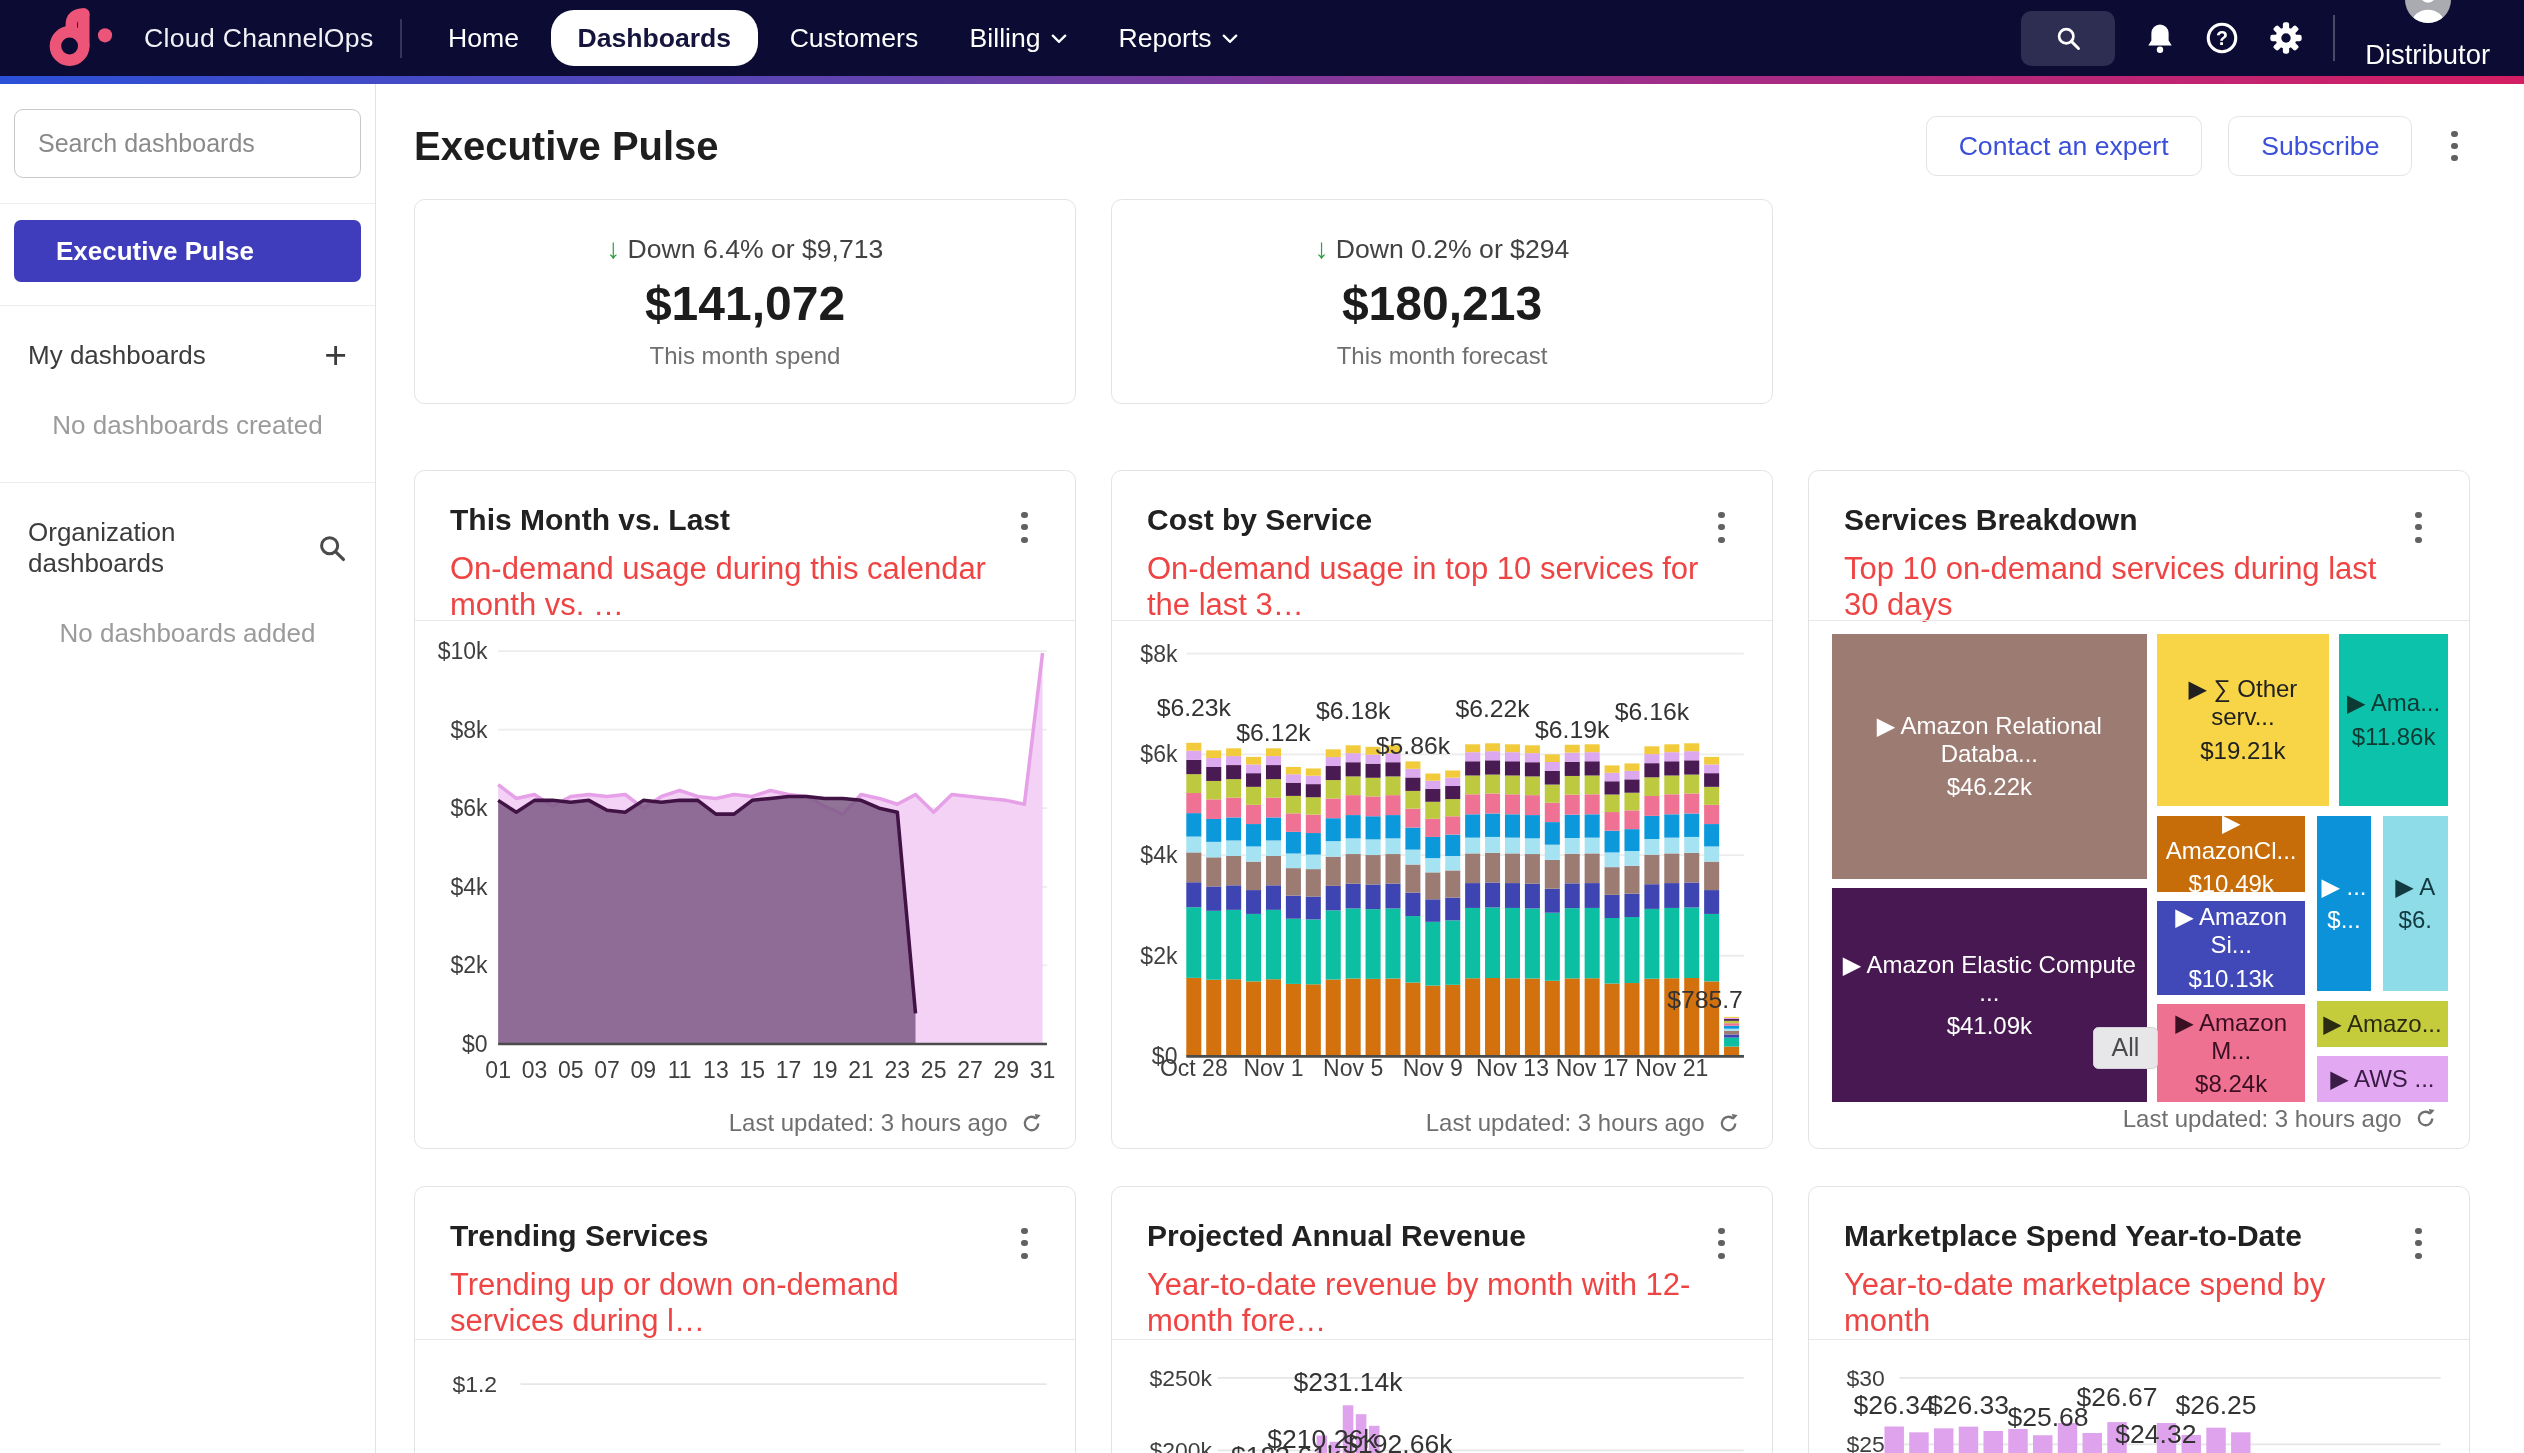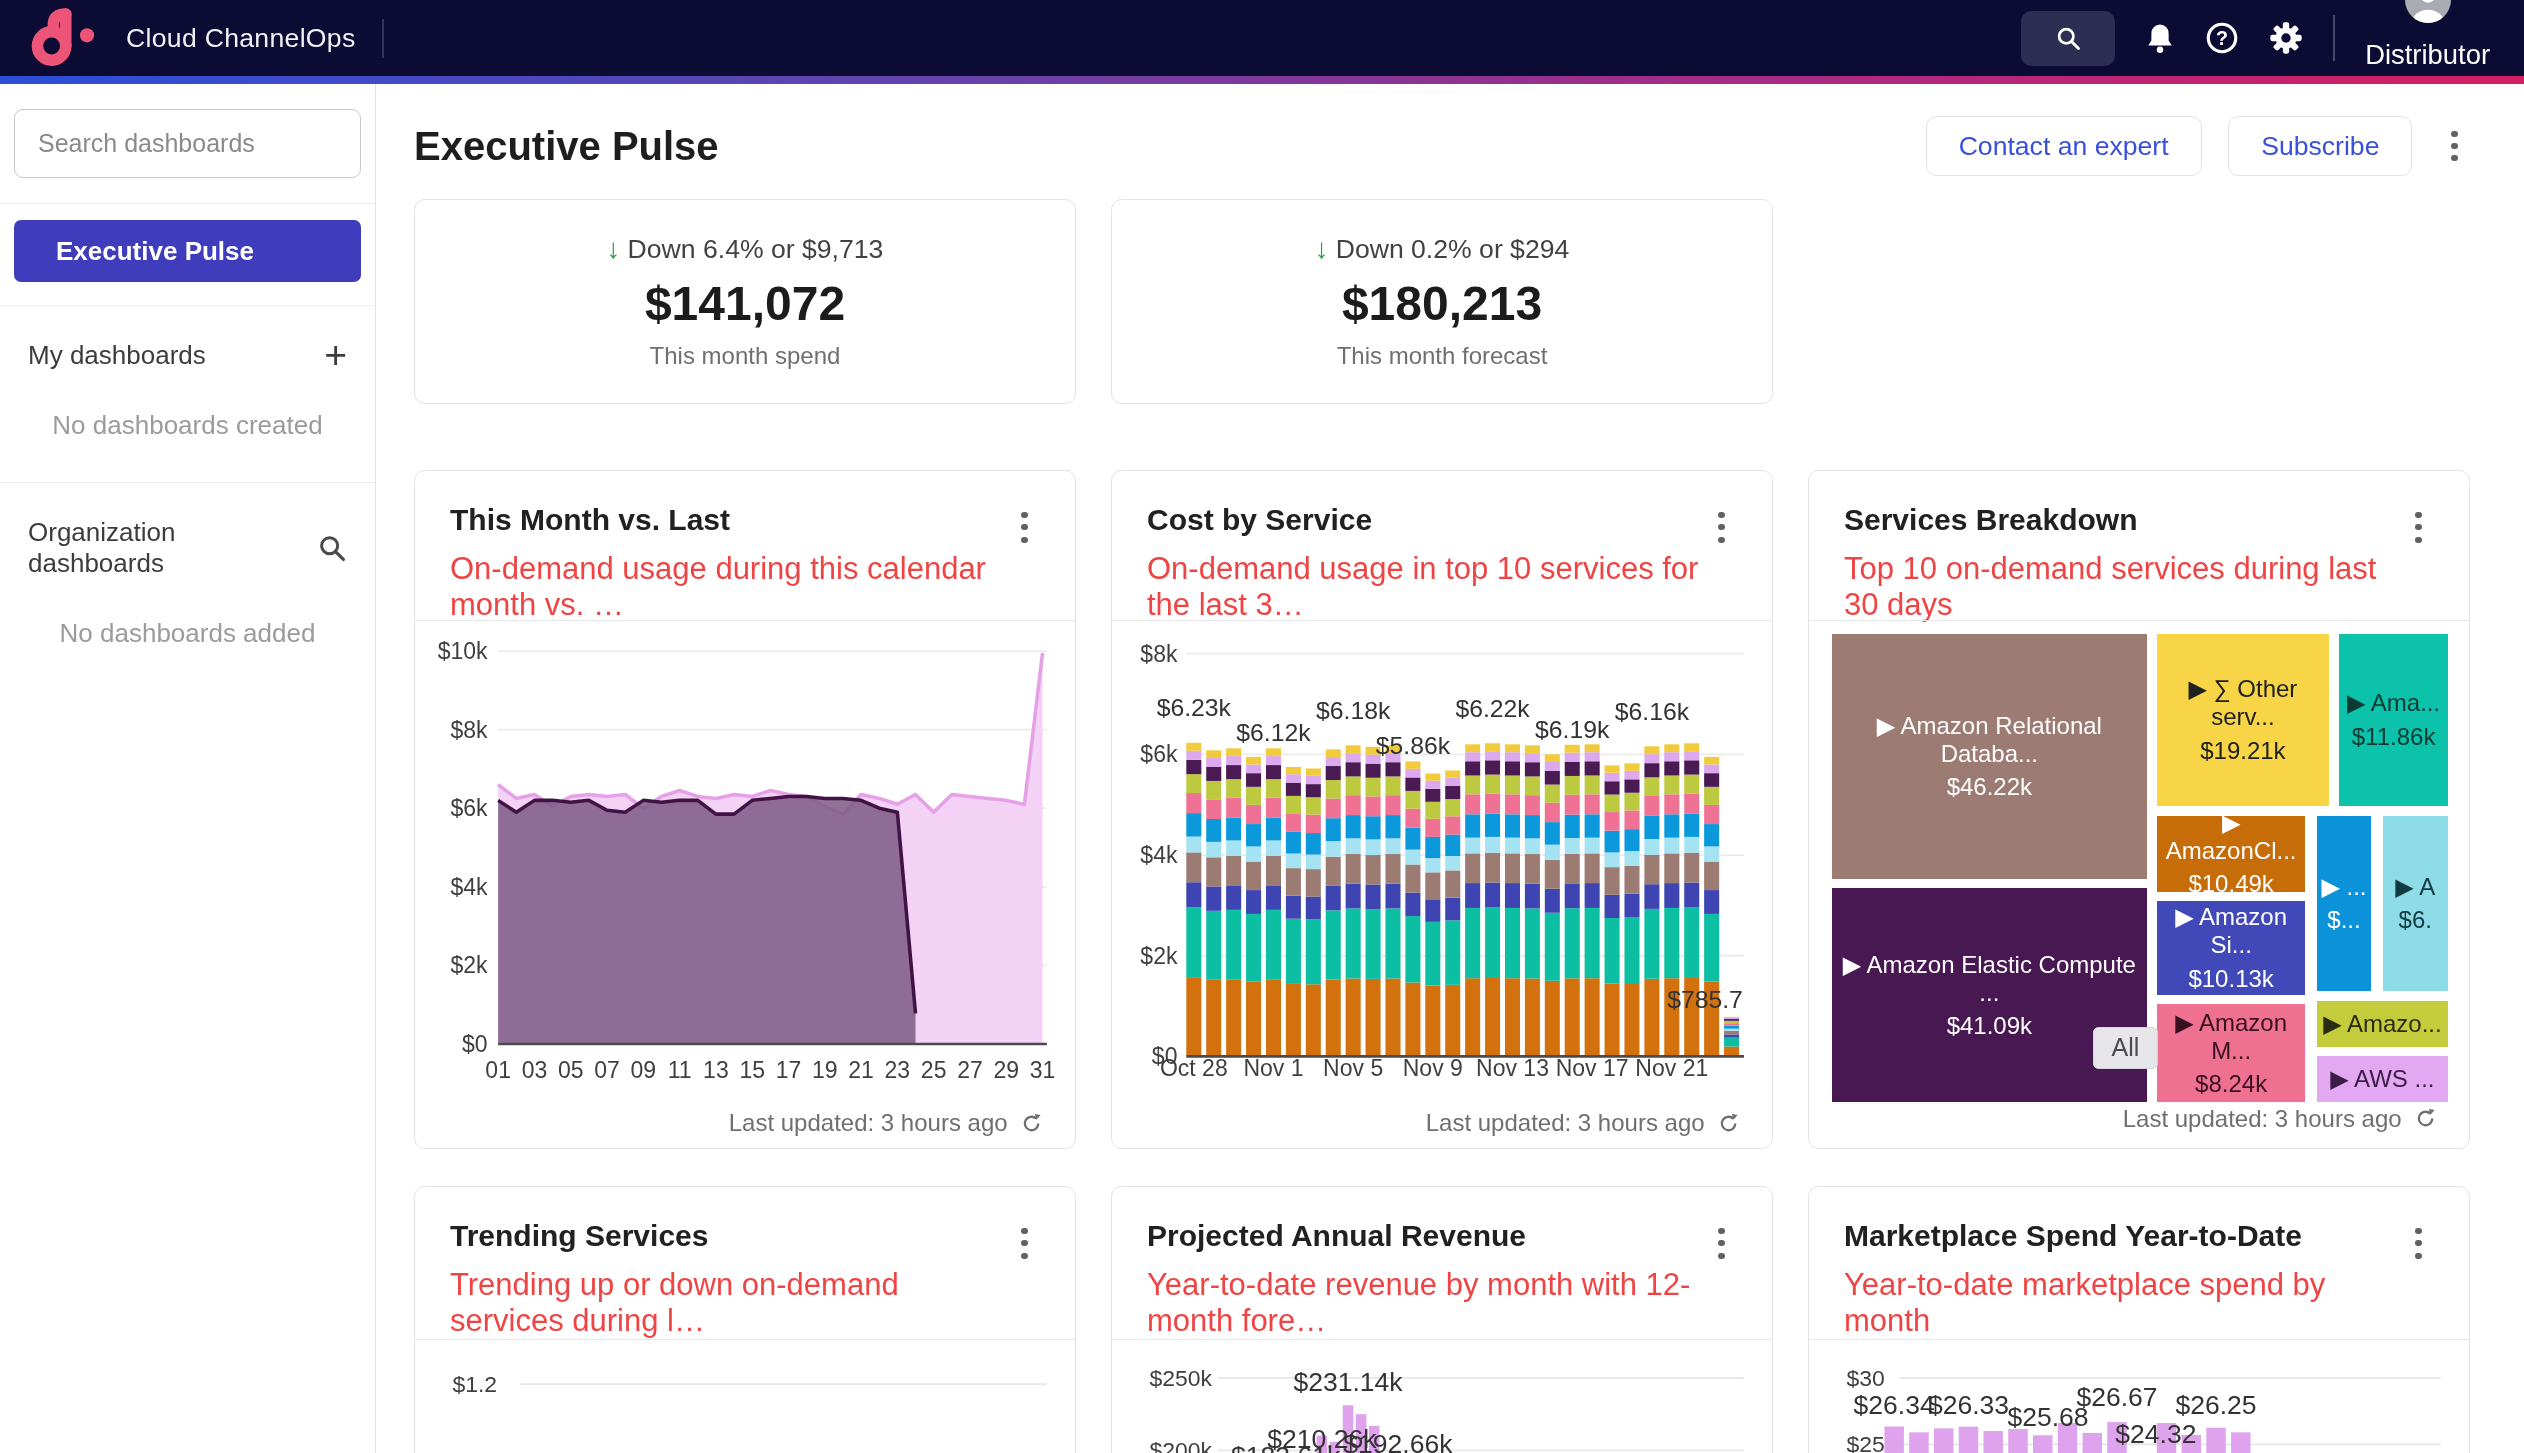--- a/index.html
+++ b/index.html
@@ -1,20 +1,20 @@
 <!DOCTYPE html>
 <html style="font-size:14px"><head>
 <meta charset="utf-8">
 <style>
   * { margin:0; padding:0; box-sizing:border-box; }
   html,body { width:2525px; height:1454px; overflow:hidden; background:#fff;
               font-family:"Liberation Sans","DejaVu Sans",sans-serif; }
 
   
-  .topbar { position:relative; height:76px; background:#0c0b34; display:flex; align-items:center; padding:0 35px 0 25px; }
+  .topbar { position:relative; height:76px; background:#0c0b34; display:flex; align-items:center; padding:0 35px 0 43px; }
   .topbar-grad { height:8px; width:100%; background:linear-gradient(90deg,#2b50d8 0%,#6a41a8 40%,#a52c86 68%,#d41e63 100%); }
   .brand-wrap { display:flex; align-items:center; }
   .brand-text { color:#f1f1f6; font-size:26.6px; margin-left:23px; letter-spacing:0.3px; }
   .nav-divider { width:1.8px; height:39px; background:#34345c; margin:0 26.6px; }
   .nav { display:flex; align-items:center; gap:12.4px; }
   .nav-item { color:#fff; font-size:26.6px; font-weight:500; padding:12.4px 19.5px; border-radius:23px; display:flex; align-items:center; gap:10.6px; cursor:pointer; }
   .nav-item.active { background:#fff; color:#15143c; font-weight:700; padding:12.4px 26.6px; }
   .top-right { margin-left:auto; display:flex; align-items:center; gap:30px; }
   .search-btn { width:94px; height:55px; background:#2e2d52; border-radius:10.6px; display:flex; align-items:center; justify-content:center; cursor:pointer; }
   .icon-btn { display:flex; align-items:center; justify-content:center; cursor:pointer; }
@@ -80,20 +80,37 @@
   <div class="brand-wrap">
     <svg width="78" height="62" viewBox="0 0 88 70">
       <circle cx="30" cy="44" r="16" fill="none" stroke="#ec5578" stroke-width="13"></circle>
       <path d="M46 8 q-14 0 -14 12 l0 4" fill="none" stroke="#ec5578" stroke-width="13" stroke-linecap="round"></path>
       <line x1="46" y1="8" x2="46" y2="44" stroke="#ec5578" stroke-width="13" stroke-linecap="round"></line>
       <circle cx="70" cy="32" r="8" fill="#ec5578"></circle>
     </svg>
     <span class="brand-text">Cloud ChannelOps</span>
   </div>
   <div class="nav-divider"></div>
+  <div class="nav">
+    <div class="nav-item">Home</div>
+    <div class="nav-item active">Dashboards</div>
+    <div class="nav-item">Customers</div>
+    <div class="nav-item">
+      <span>Billing</span>
+      <svg width="16" height="10.6" viewBox="0 0 18 12">
+          <polyline points="2,3 9,10 16,3" fill="none" stroke="#fff" stroke-width="2.6" stroke-linecap="round"></polyline>
+        </svg>
+    </div>
+    <div class="nav-item">
+      <span>Reports</span>
+      <svg width="16" height="10.6" viewBox="0 0 18 12">
+          <polyline points="2,3 9,10 16,3" fill="none" stroke="#fff" stroke-width="2.6" stroke-linecap="round"></polyline>
+        </svg>
+    </div>
+  </div>
   <div class="top-right">
     <div class="search-btn">
       <svg width="26.6" height="26.6" viewBox="0 0 26 26">
         <circle cx="11" cy="11" r="7" fill="none" stroke="#fff" stroke-width="2.6"></circle>
         <line x1="16.5" y1="16.5" x2="23" y2="23" stroke="#fff" stroke-width="2.8" stroke-linecap="round"></line>
       </svg>
     </div>
     <div class="icon-btn">
       <svg width="30" height="32" viewBox="0 0 24 26">
         <path d="M12 2 a7 7 0 0 0 -7 7 v6 l-2.5 4 h19 l-2.5 -4 v-6 a7 7 0 0 0 -7 -7 z" fill="#fff"></path>

